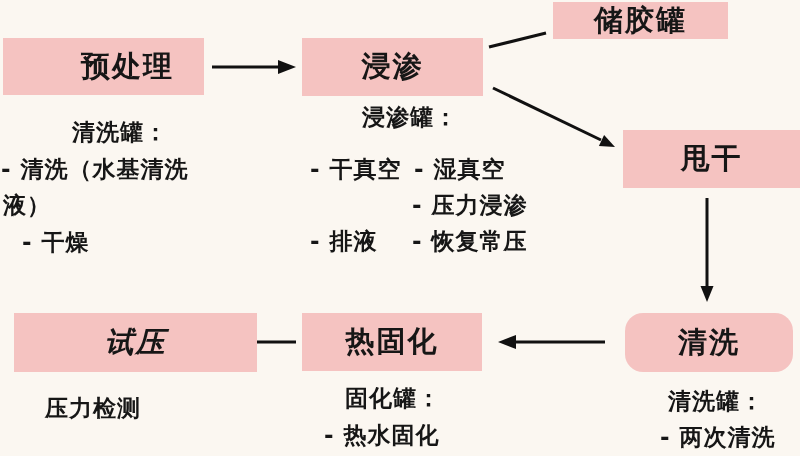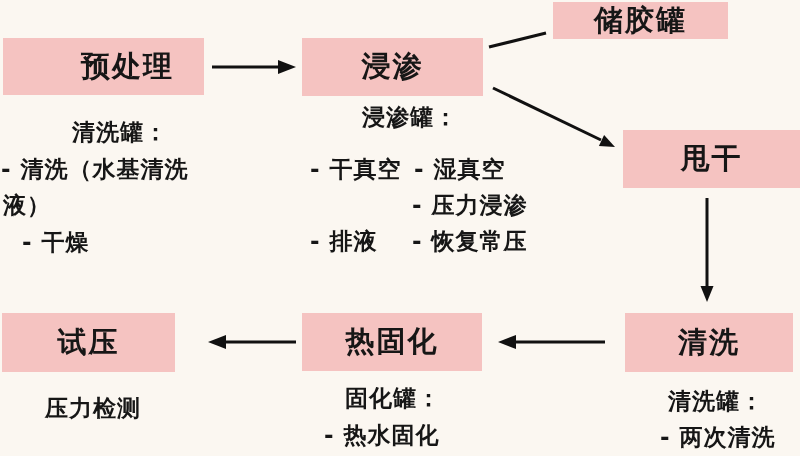--- a/index.html
+++ b/index.html
@@ -94,29 +94,29 @@
   </div>
 
   <div class="node" style="left:553px; top:2px; width:175px; height:37px;">
     <span class="node-label">储胶罐</span>
   </div>
 
   <div class="node" style="left:623px; top:130px; width:177px; height:58px;">
     <span class="node-label">甩干</span>
   </div>
 
-  <div class="node" style="left:625px; top:313px; width:168px; height:59px;">
+  <div class="node" style="left:625px; top:313px; width:168px; height:59px;border-radius:18px;">
     <span class="node-label">清洗</span>
   </div>
 
   <div class="node" style="left:302px; top:313px; width:180px; height:58px;">
     <span class="node-label">热固化</span>
   </div>
 
-  <div class="node" style="left:2px; top:313px; width:173px; height:59px;">
+  <div class="node" style="left:14px; top:313px; width:243px; height:59px;font-style:italic;">
     <span class="node-label">试压</span>
   </div>
 
   <div class="note" style="left:72px; top:117px;">清洗罐：</div>
   <div class="note" style="left:1px; top:154px;">- 清洗（水基清洗</div>
   <div class="note" style="left:3px; top:190px;">液）</div>
   <div class="note" style="left:22px; top:227px;">- 干燥</div>
 
   <div class="note" style="left:362px; top:102px;">浸渗罐：</div>
   <div class="note" style="left:310px; top:154px;">- 干真空</div>

